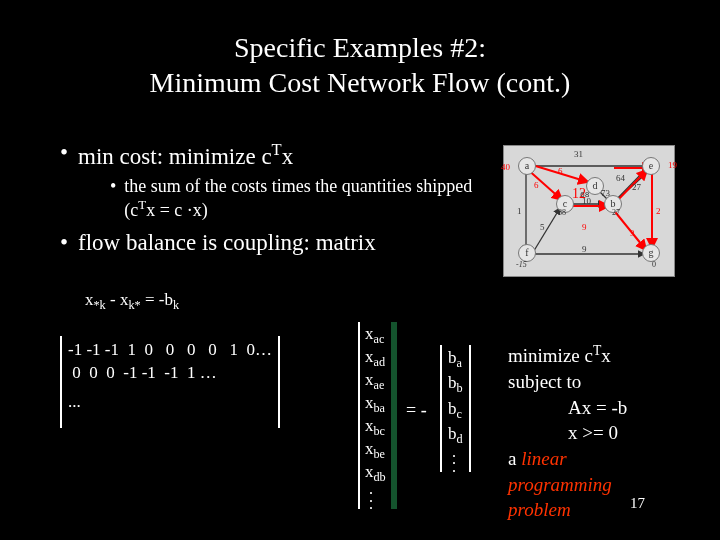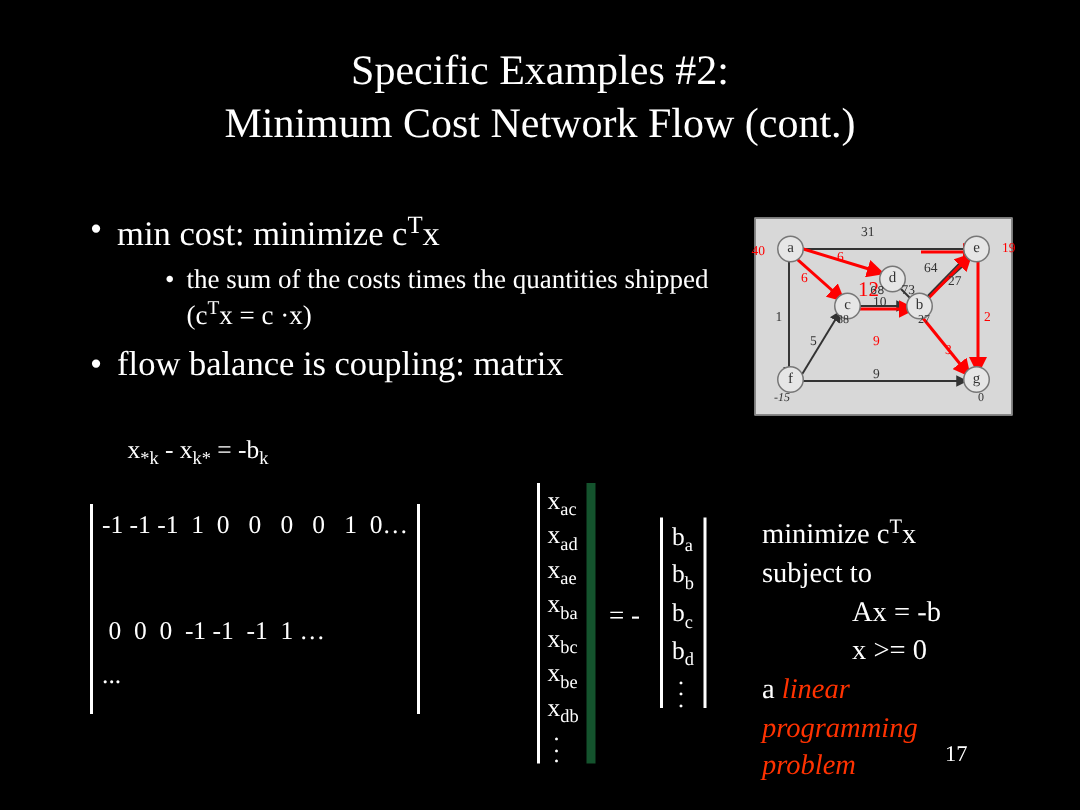--- a/index.html
+++ b/index.html
@@ -158,21 +158,21 @@
   </div>
 </div>
 
 <div class="eqline">
   <span>x</span><span class="sub">*k</span><span> - x</span><span class="sub">k*</span><span> = -b</span><span class="sub">k</span>
 </div>
 
 <div class="matrixA">
   <div class="matrixA-body">
     <div style="white-space:pre;">-1 -1 -1  1  0   0   0   0   1  0…</div>
-    <div style="white-space:pre;margin-top:48px;"> 0  0  0  -1 -1  -1  1 …</div>
+    <div style="white-space:pre;"> 0  0  0  -1 -1  -1  1 …</div>
     <div style="white-space:pre; margin-top:6px;">...</div>
   </div>
 </div>
 
 <div class="vectorX">
   <div>x<span class="sub">ac</span></div>
   <div>x<span class="sub">ad</span></div>
   <div>x<span class="sub">ae</span></div>
   <div>x<span class="sub">ba</span></div>
   <div>x<span class="sub">bc</span></div>

